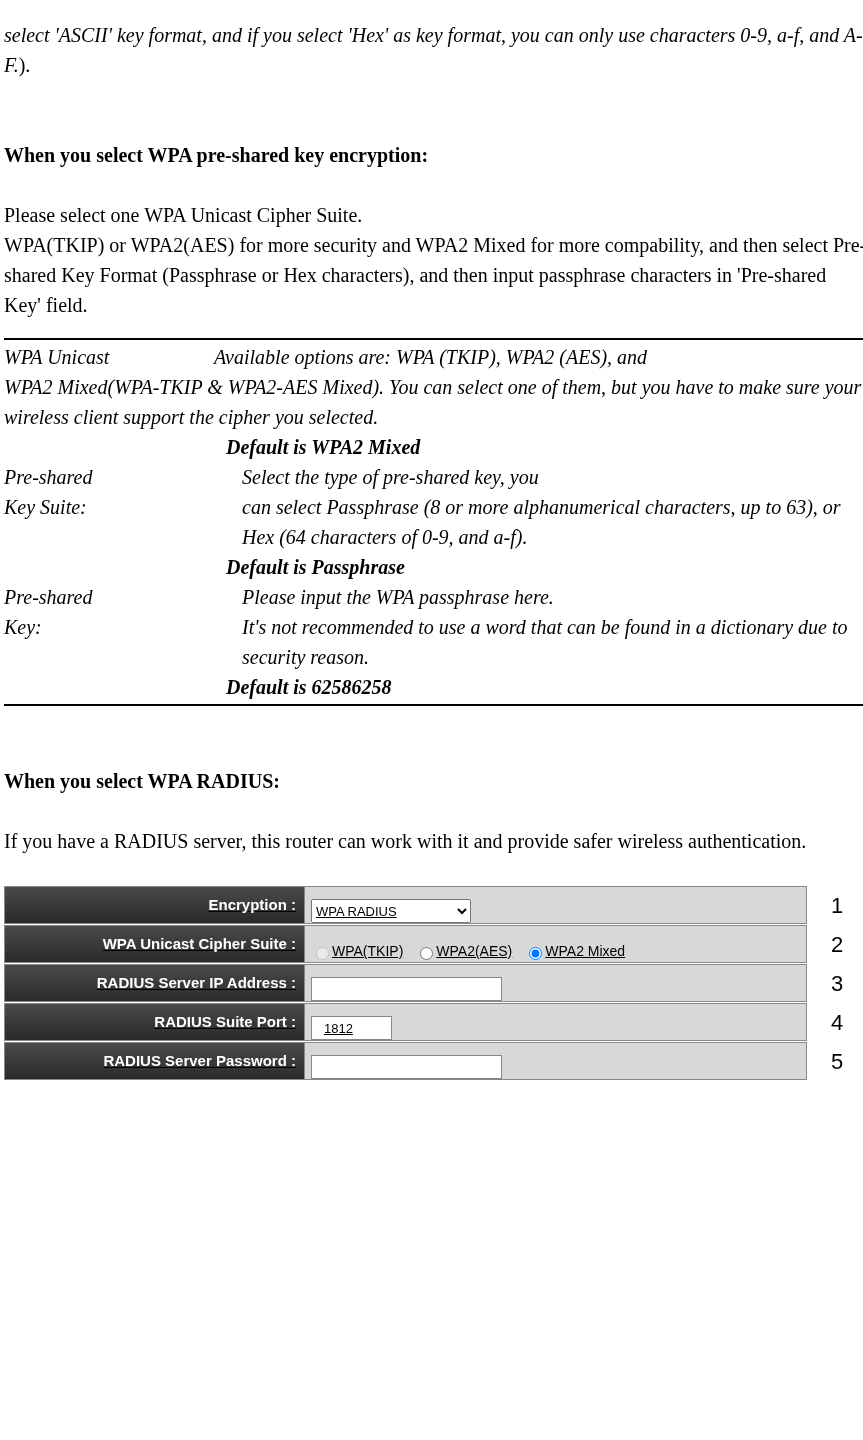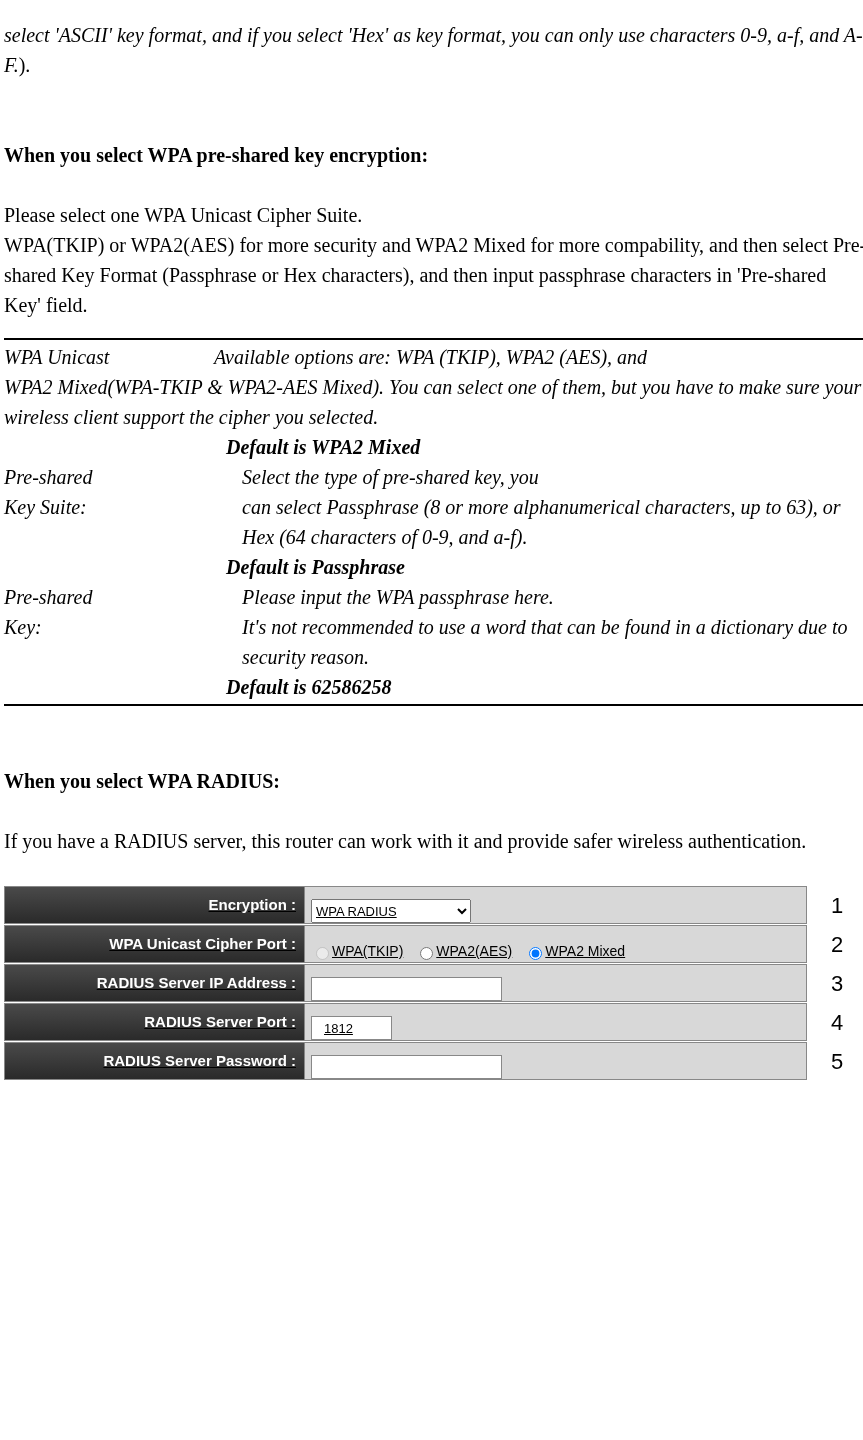--- a/index.html
+++ b/index.html
@@ -179,21 +179,21 @@
     <div class="form-row">
       <div class="form-label">Encryption :</div>
       <div class="form-value">
         <select class="form-select">
           <option>WPA RADIUS</option>
         </select>
       </div>
     </div>
 
     <div class="form-row">
-      <div class="form-label">WPA Unicast Cipher Port :</div>
+      <div class="form-label">WPA Unicast Cipher Suite :</div>
       <div class="form-value">
         <label class="radio-label">
           <input type="radio" name="cipher" disabled="" style="">
           <span>WPA(TKIP)</span>
         </label>
         <label class="radio-label">
           <input type="radio" name="cipher" style="">
           <span>WPA2(AES)</span>
         </label>
         <label class="radio-label">
@@ -204,21 +204,21 @@
     </div>
 
     <div class="form-row">
       <div class="form-label">RADIUS Server IP Address :</div>
       <div class="form-value">
         <input type="text" class="form-input" style="width: 165px;" value="">
       </div>
     </div>
 
     <div class="form-row">
-      <div class="form-label">RADIUS Server Port :</div>
+      <div class="form-label">RADIUS Suite Port :</div>
       <div class="form-value">
         <input type="text" class="form-input" style="width: 55px;" value="1812">
       </div>
     </div>
 
     <div class="form-row">
       <div class="form-label">RADIUS Server Password :</div>
       <div class="form-value">
         <input type="text" class="form-input" style="width: 165px;" value="">
       </div>

